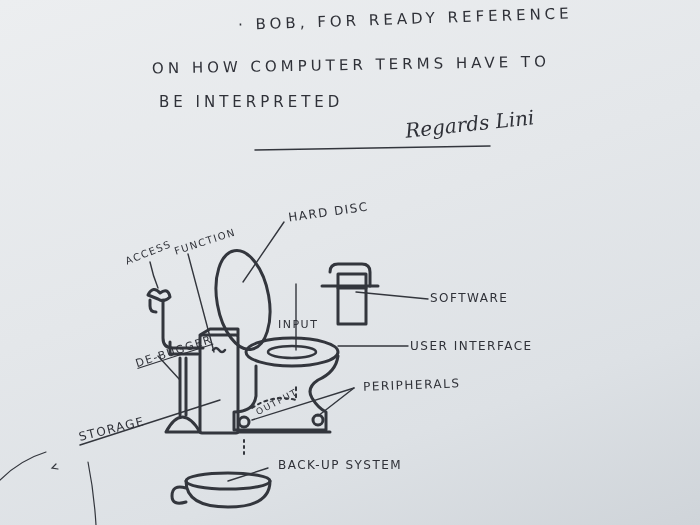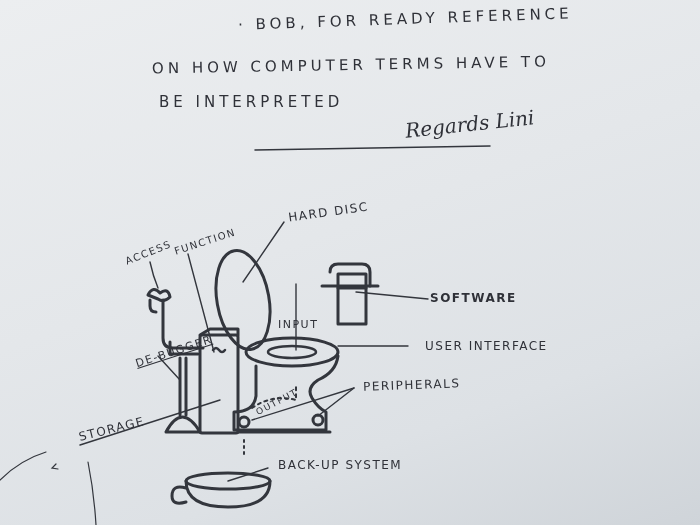--- a/index.html
+++ b/index.html
@@ -81,19 +81,19 @@
 
 <div class="hw note" style="left:238px; top:10px; transform:rotate(-2deg);">· Bob, for ready reference</div>
 <div class="hw note" style="left:152px; top:56px; transform:rotate(-1deg);">on how computer terms have to</div>
 <div class="hw note" style="left:159px; top:93px;">be interpreted</div>
 <div class="hw sig" style="left:405px; top:112px; transform:rotate(-6deg);">Regards Lini</div>
 
 <div class="hw label" style="left:288px; top:205px; transform:rotate(-8deg);">Hard Disc</div>
 <div class="hw label" style="left:124px; top:247px; transform:rotate(-22deg); font-size:10px;">Access</div>
 <div class="hw label" style="left:173px; top:236px; transform:rotate(-18deg); font-size:10px;">Function</div>
 <div class="hw label" style="left:278px; top:273px; font-size:11px;margin-top:45px;">Input</div>
-<div class="hw label" style="left:430px; top:291px;font-weight:bold;">Software</div>
+<div class="hw label" style="left:430px; top:291px;">Software</div>
 <div class="hw label" style="left:134px; top:345px; transform:rotate(-18deg); font-size:11px; text-decoration:underline;">De-Bugger</div>
-<div class="hw label" style="left:410px; top:339px;margin-left:15px;">User Interface</div>
+<div class="hw label" style="left:410px; top:339px;">User Interface</div>
 <div class="hw label" style="left:363px; top:378px; transform:rotate(-2deg);">Peripherals</div>
 <div class="hw label" style="left:254px; top:397px; transform:rotate(-28deg); font-size:9px;">Output</div>
 <div class="hw label" style="left:78px; top:422px; transform:rotate(-14deg);">Storage</div>
 <div class="hw label" style="left:278px; top:458px;">Back-up System</div>
 
 </body></html>

